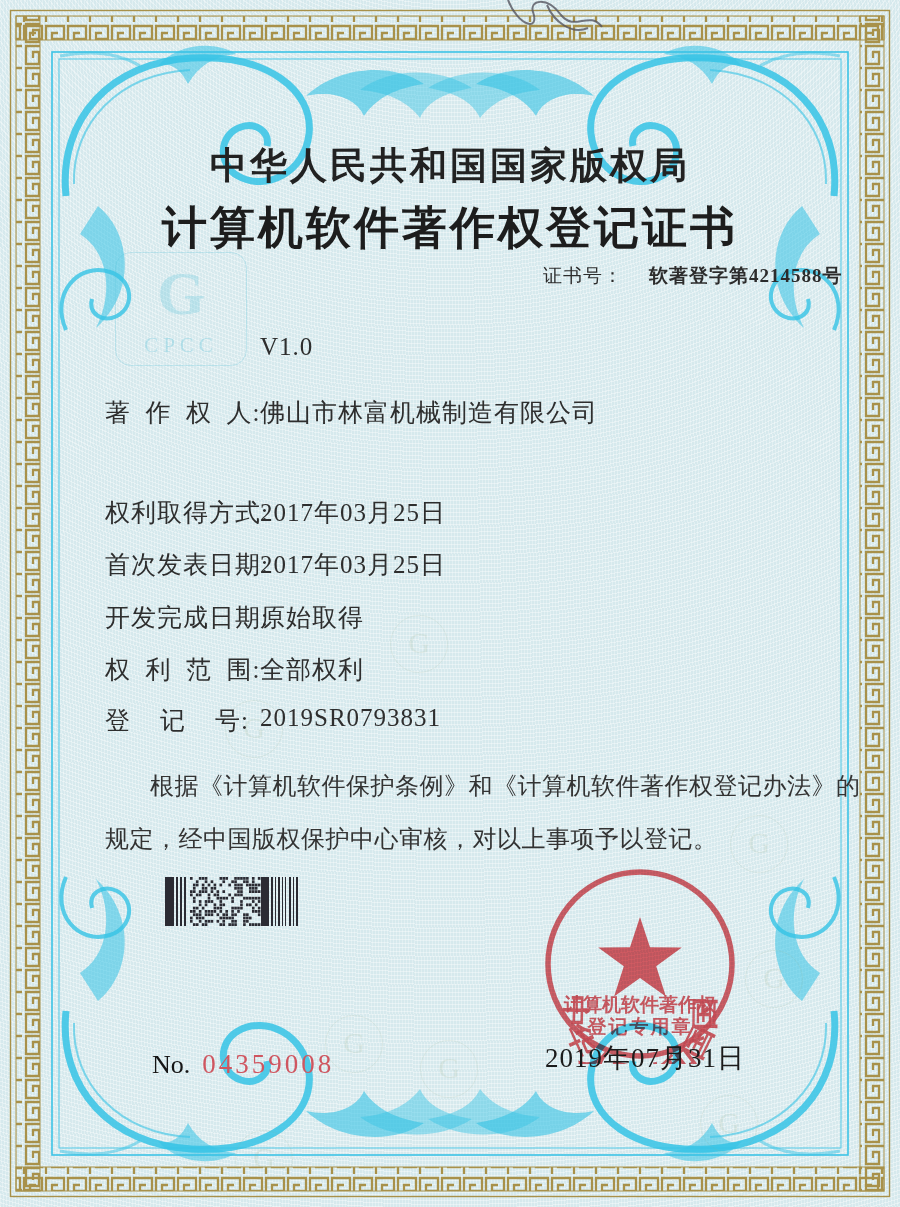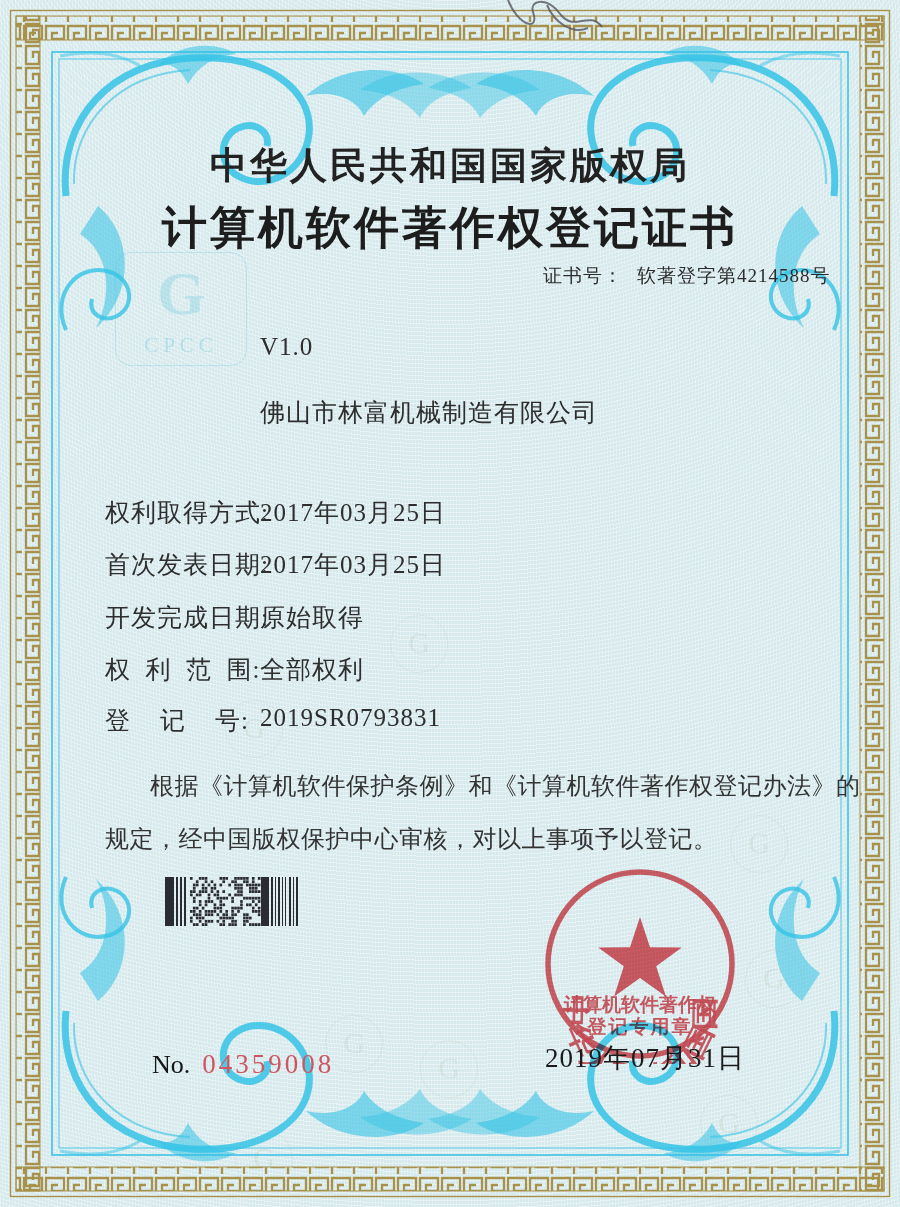--- a/index.html
+++ b/index.html
@@ -11,21 +11,21 @@
       #d6e9ed;
     font-family:"Liberation Serif","DejaVu Serif",serif;
     color:#262626;
   }
   .abs{position:absolute;}
   svg{display:block;}
   
   .authority{top:141px;left:0;width:100%;text-align:center;font-size:37px;font-weight:bold;letter-spacing:3px;color:#222;}
   .cert-title{top:198px;left:0;width:100%;text-align:center;font-size:45px;font-weight:bold;letter-spacing:3px;color:#1d1d1d;}
   .certno{top:263px;left:543px;font-size:19px;letter-spacing:1px;color:#2c2c2c;white-space:pre;}
-  .certno .v{margin-left:14px;}
+  .certno .v{margin-left:26px;font-weight:bold;}
   
   .row{left:0;width:900px;height:30px;font-size:25px;color:#2e2e2e;}
   .row .lbl{position:absolute;left:105px;white-space:pre;letter-spacing:1px;}
   .row .val{position:absolute;left:260px;white-space:pre;letter-spacing:1px;}
   .stmt{font-size:24px;color:#333;letter-spacing:.5px;white-space:pre;}
   
   .cpcc{top:252px;left:115px;width:130px;height:112px;border:1px solid rgba(80,190,215,.45);
         border-radius:16px;text-align:center;opacity:.55;}
   .cpcc .g{font-size:62px;font-weight:bold;color:rgba(80,190,215,.45);line-height:80px;}
   .cpcc .cap{font-size:21px;letter-spacing:5px;color:rgba(80,190,215,.55);}
@@ -96,20 +96,21 @@
   </div>
 
   <div class="abs authority">中华人民共和国国家版权局</div>
   <div class="abs cert-title">计算机软件著作权登记证书</div>
   <div class="abs certno"><span>证书号：</span><span class="v">软著登字第4214588号</span></div>
 
   <div class="abs row" style="top:333px">
     <span class="val">V1.0</span>
   </div>
   <div class="abs row" style="top:396px">
+    <span class="lbl">著  作  权  人:</span>
     <span class="val">佛山市林富机械制造有限公司</span>
   </div>
   <div class="abs row" style="top:496px">
     <span class="lbl">权利取得方式:</span>
     <span class="val">2017年03月25日</span>
   </div>
   <div class="abs row" style="top:548px">
     <span class="lbl">首次发表日期:</span>
     <span class="val">2017年03月25日</span>
   </div>

